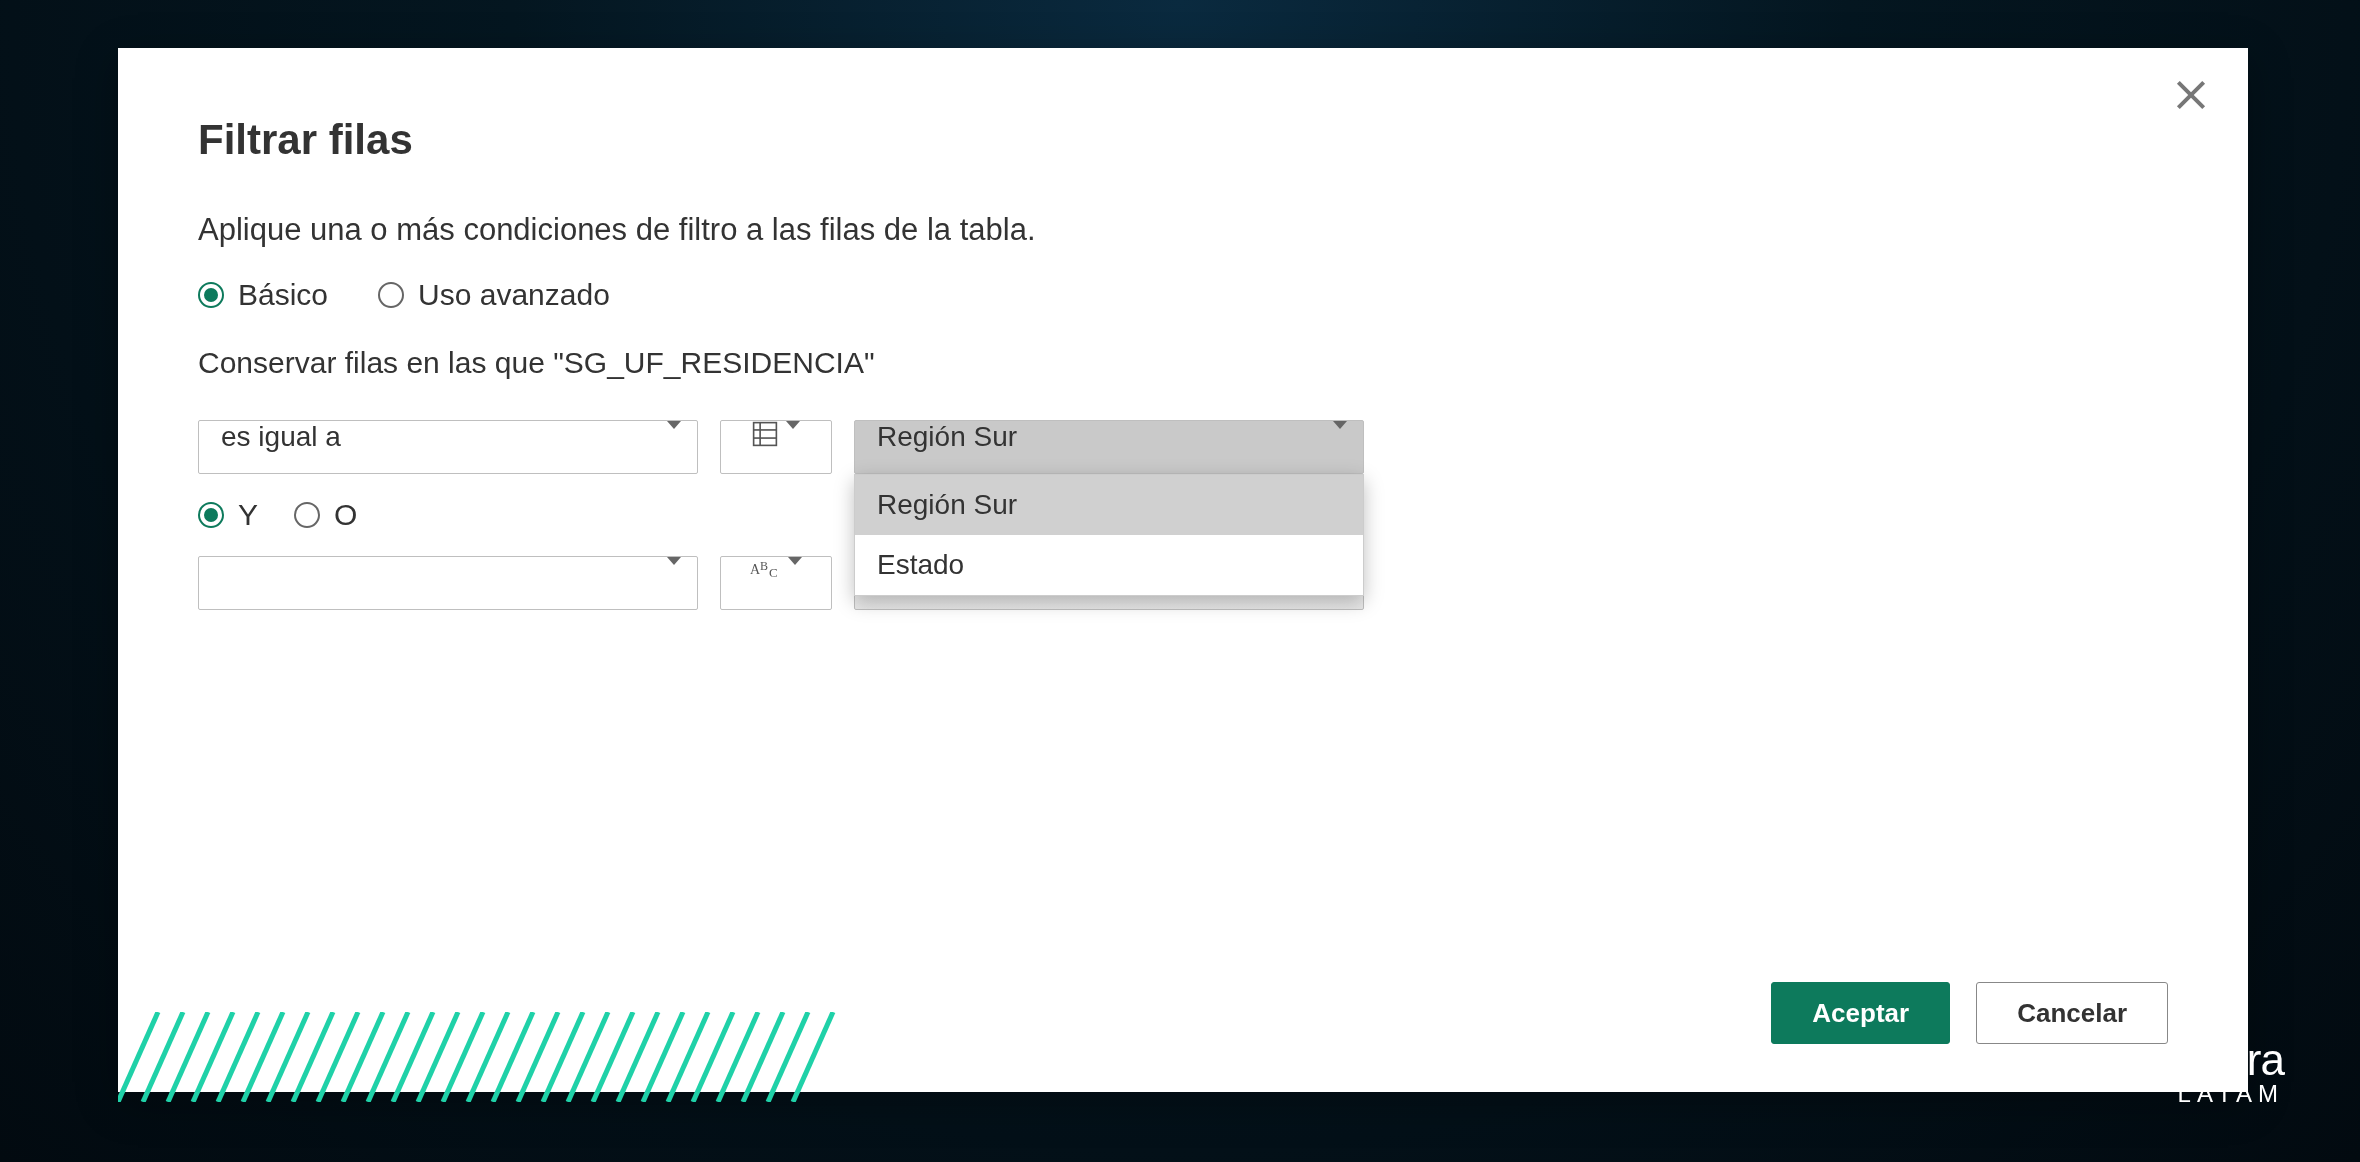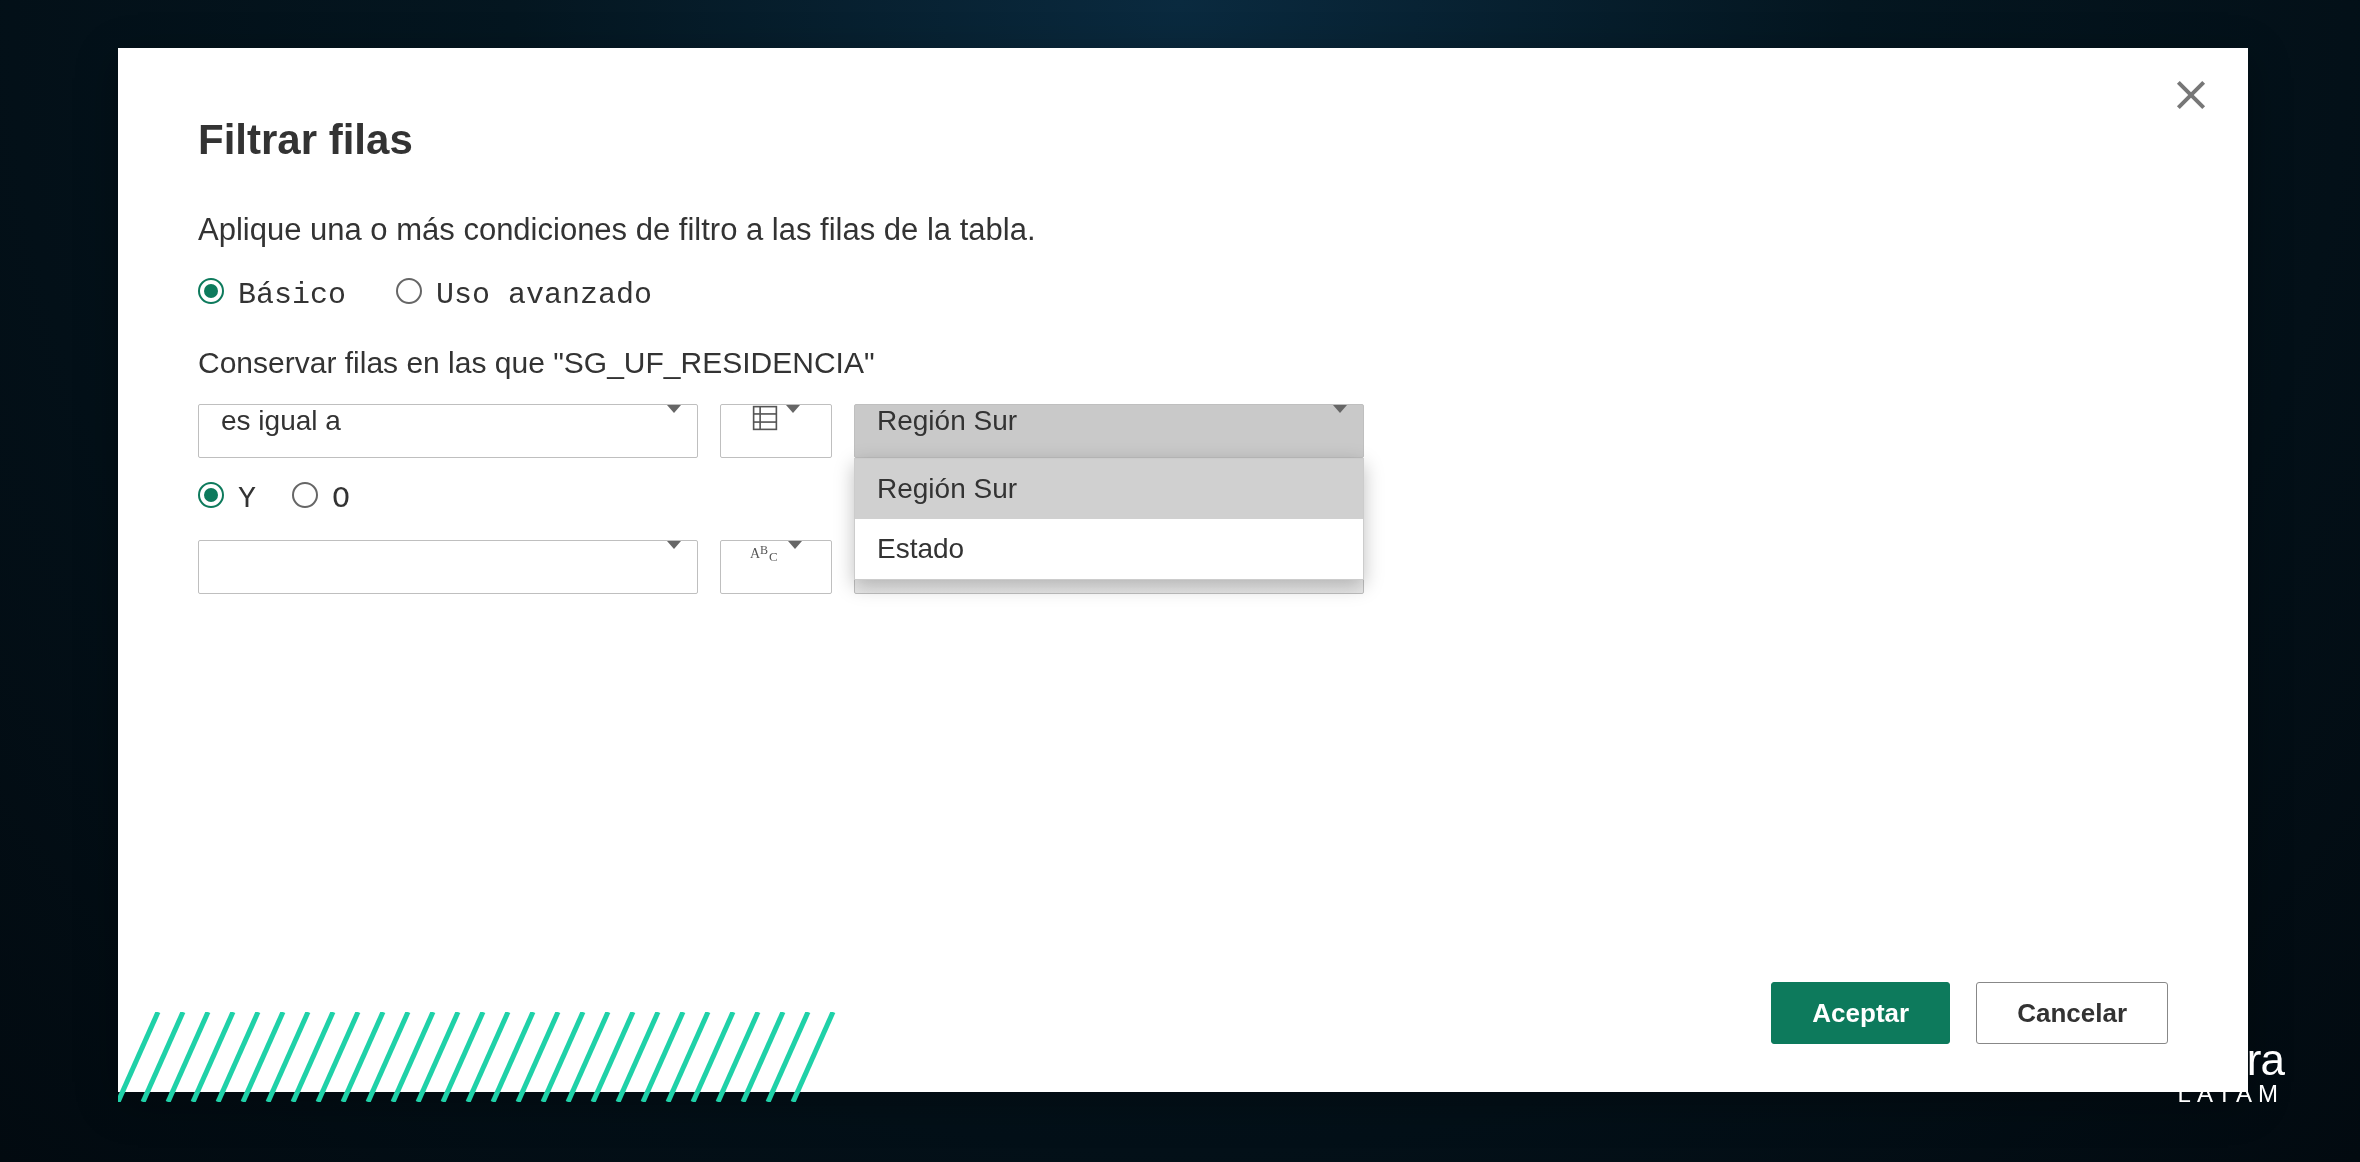--- a/index.html
+++ b/index.html
@@ -43,23 +43,23 @@
       margin-bottom: 30px;
     }
     .radio-row {
       display: flex;
       gap: 50px;
       margin-bottom: 34px;
       align-items: center;
     }
     .radio-item {
       display: flex;
+      align-items: center;
       gap: 14px;
       cursor: pointer;
-      font-family: Liberation Mono, monospace;
     }
     .radio-outer {
       width: 26px;
       height: 26px;
       border-radius: 50%;
       border: 2px solid #666666;
       display: flex;
       align-items: center;
       justify-content: center;
       flex-shrink: 0;
@@ -73,21 +73,21 @@
       border-radius: 50%;
       background: #0d7a5c;
     }
     .radio-label {
       font-size: 30px;
       color: #333333;
     }
     .condition-text {
       font-size: 30px;
       color: #333333;
-      margin-bottom: 24px;
+      margin-bottom: 40px;
     }
     .filter-row {
       display: flex;
       gap: 22px;
       margin-bottom: 24px;
       align-items: center;
       position: relative;
     }
     .dropdown {
       height: 54px;

